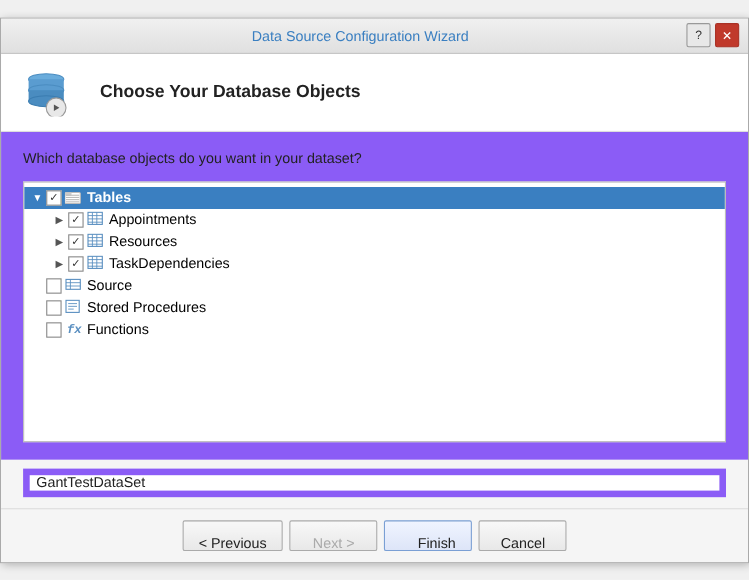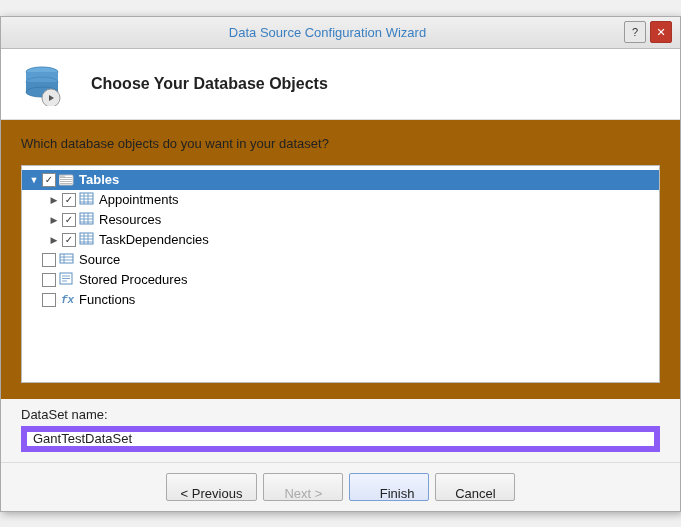--- a/index.html
+++ b/index.html
@@ -87,21 +87,21 @@
       justify-content: center;
     }
     .header-title {
       font-size: 16px;
       font-weight: bold;
       color: #222;
     }
     .content-section {
       flex: 1;
       padding: 16px 20px;
-      background: #a16207;
+      background: #8b5cf6;
       display: flex;
       flex-direction: column;
       gap: 10px;
     }
     .section-label {
       font-size: 13px;
       color: #222;
       margin-bottom: 4px;
     }
     .tree-container {
@@ -351,21 +351,20 @@
             <text x="2" y="11" font-size="11" font-style="italic" font-weight="bold" fill="#5a8fc0">fx</text>
           </svg>
         </span>
         <span class="node-label">Functions</span>
       </div>
 
     </div>
   </div>
 
   <div class="dataset-section">
-    <div class="dataset-label">DataSet name:</div>
     <input class="dataset-input" type="text" value="GantTestDataSet" style="">
   </div>
 
   <div class="footer-section">
     <button class="btn">&lt; Previous</button>
     <button class="btn" disabled="">Next &gt;</button>
     <button class="btn primary">Finish</button>
     <button class="btn">Cancel</button>
   </div>
 </div>

